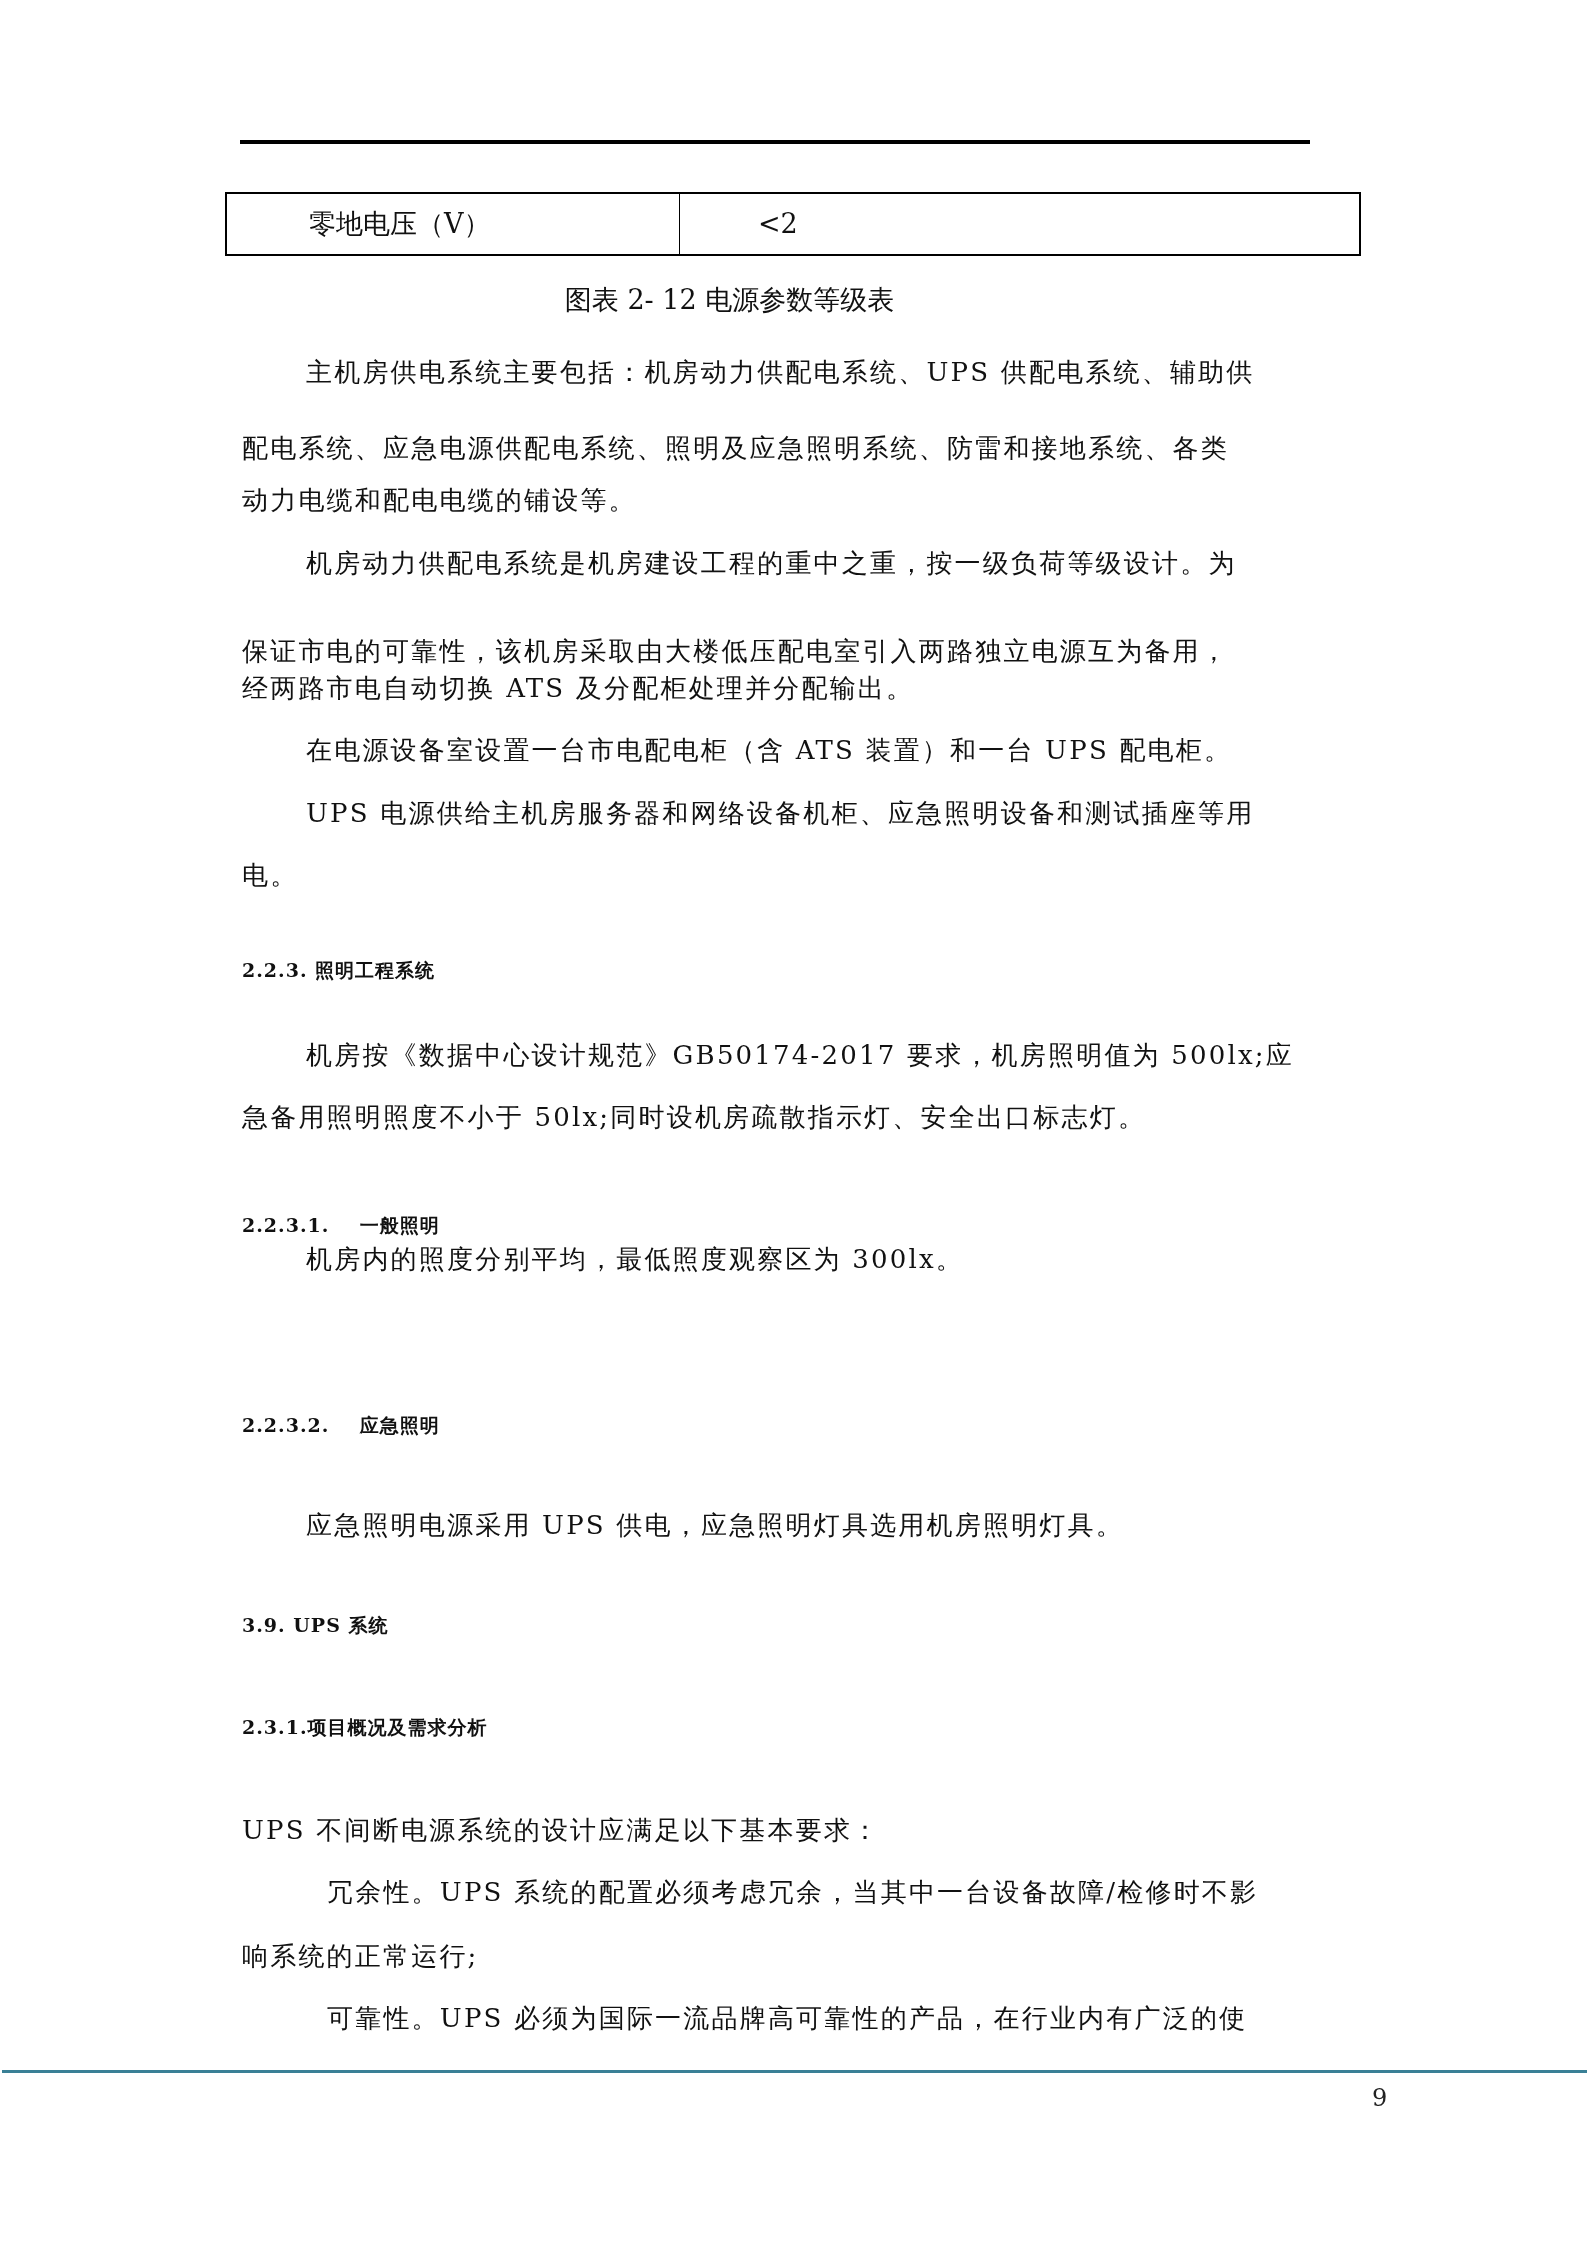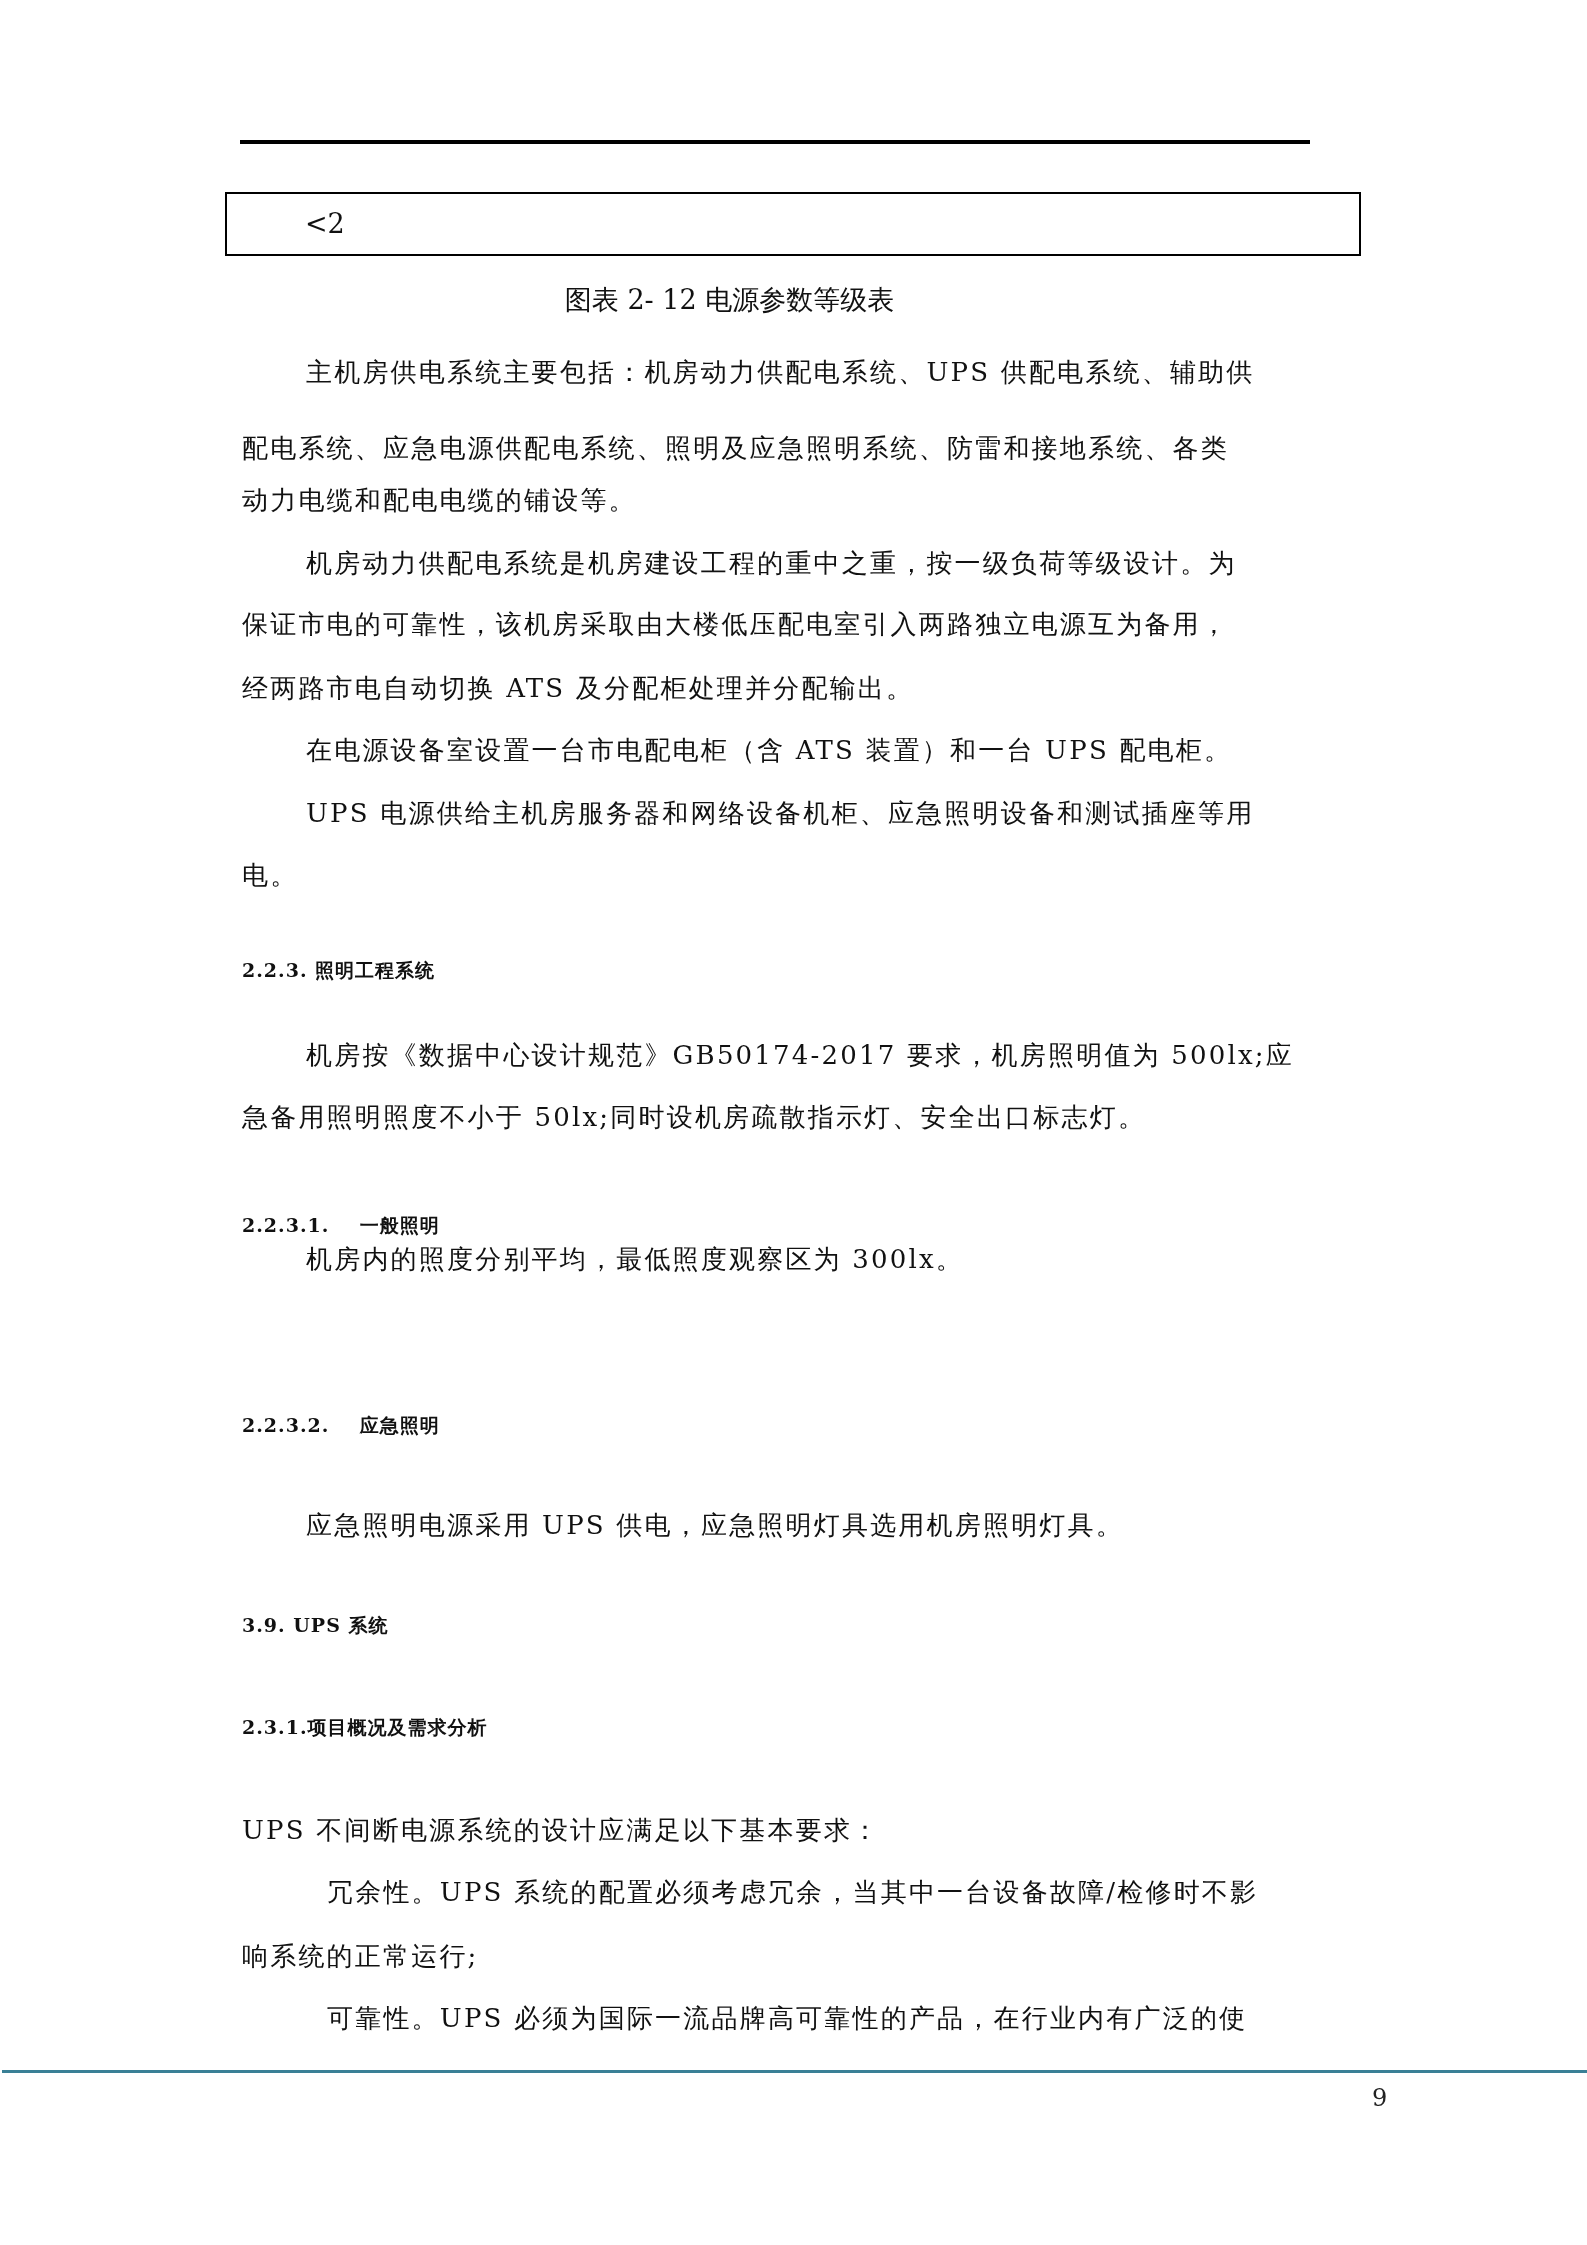--- a/index.html
+++ b/index.html
@@ -19,31 +19,32 @@
   .h { left:242px; font-size:19px; line-height:40px; font-weight:bold; letter-spacing:1px; }
   .foot-line { position:absolute; left:2px; top:2070px; width:1585px; height:3px; background:#3a8096; }
   .pageno { left:1372px; top:2082px; font-size:24px; line-height:32px; color:#222; }
 </style>
 </head>
 <body>
 
 <div class="hdr-line"></div>
 
 <div class="tbl">
+  <div class="c1">零地电压（V）</div>
   <div class="c2">&lt;2</div>
 </div>
 
 <div class="abs caption">图表 2- 12 电源参数等级表</div>
 
 <div class="abs line ind" style="top:352px">主机房供电系统主要包括：机房动力供配电系统、UPS 供配电系统、辅助供</div>
 <div class="abs line" style="top:428px">配电系统、应急电源供配电系统、照明及应急照明系统、防雷和接地系统、各类</div>
 <div class="abs line" style="top:480px">动力电缆和配电电缆的铺设等。</div>
 
 <div class="abs line ind" style="top:543px">机房动力供配电系统是机房建设工程的重中之重，按一级负荷等级设计。为</div>
-<div class="abs line" style="top:604px">保证市电的可靠性，该机房采取由大楼低压配电室引入两路独立电源互为备用，</div>
+<div class="abs line" style="top:631px">保证市电的可靠性，该机房采取由大楼低压配电室引入两路独立电源互为备用，</div>
 <div class="abs line" style="top:668px">经两路市电自动切换 ATS 及分配柜处理并分配输出。</div>
 
 <div class="abs line ind" style="top:730px">在电源设备室设置一台市电配电柜（含 ATS 装置）和一台 UPS 配电柜。</div>
 
 <div class="abs line ind" style="top:793px">UPS 电源供给主机房服务器和网络设备机柜、应急照明设备和测试插座等用</div>
 <div class="abs line" style="top:855px">电。</div>
 
 <div class="abs h" style="top:950px">2.2.3. 照明工程系统</div>
 
 <div class="abs line ind" style="top:1035px">机房按《数据中心设计规范》GB50174-2017 要求，机房照明值为 500lx;应</div>

